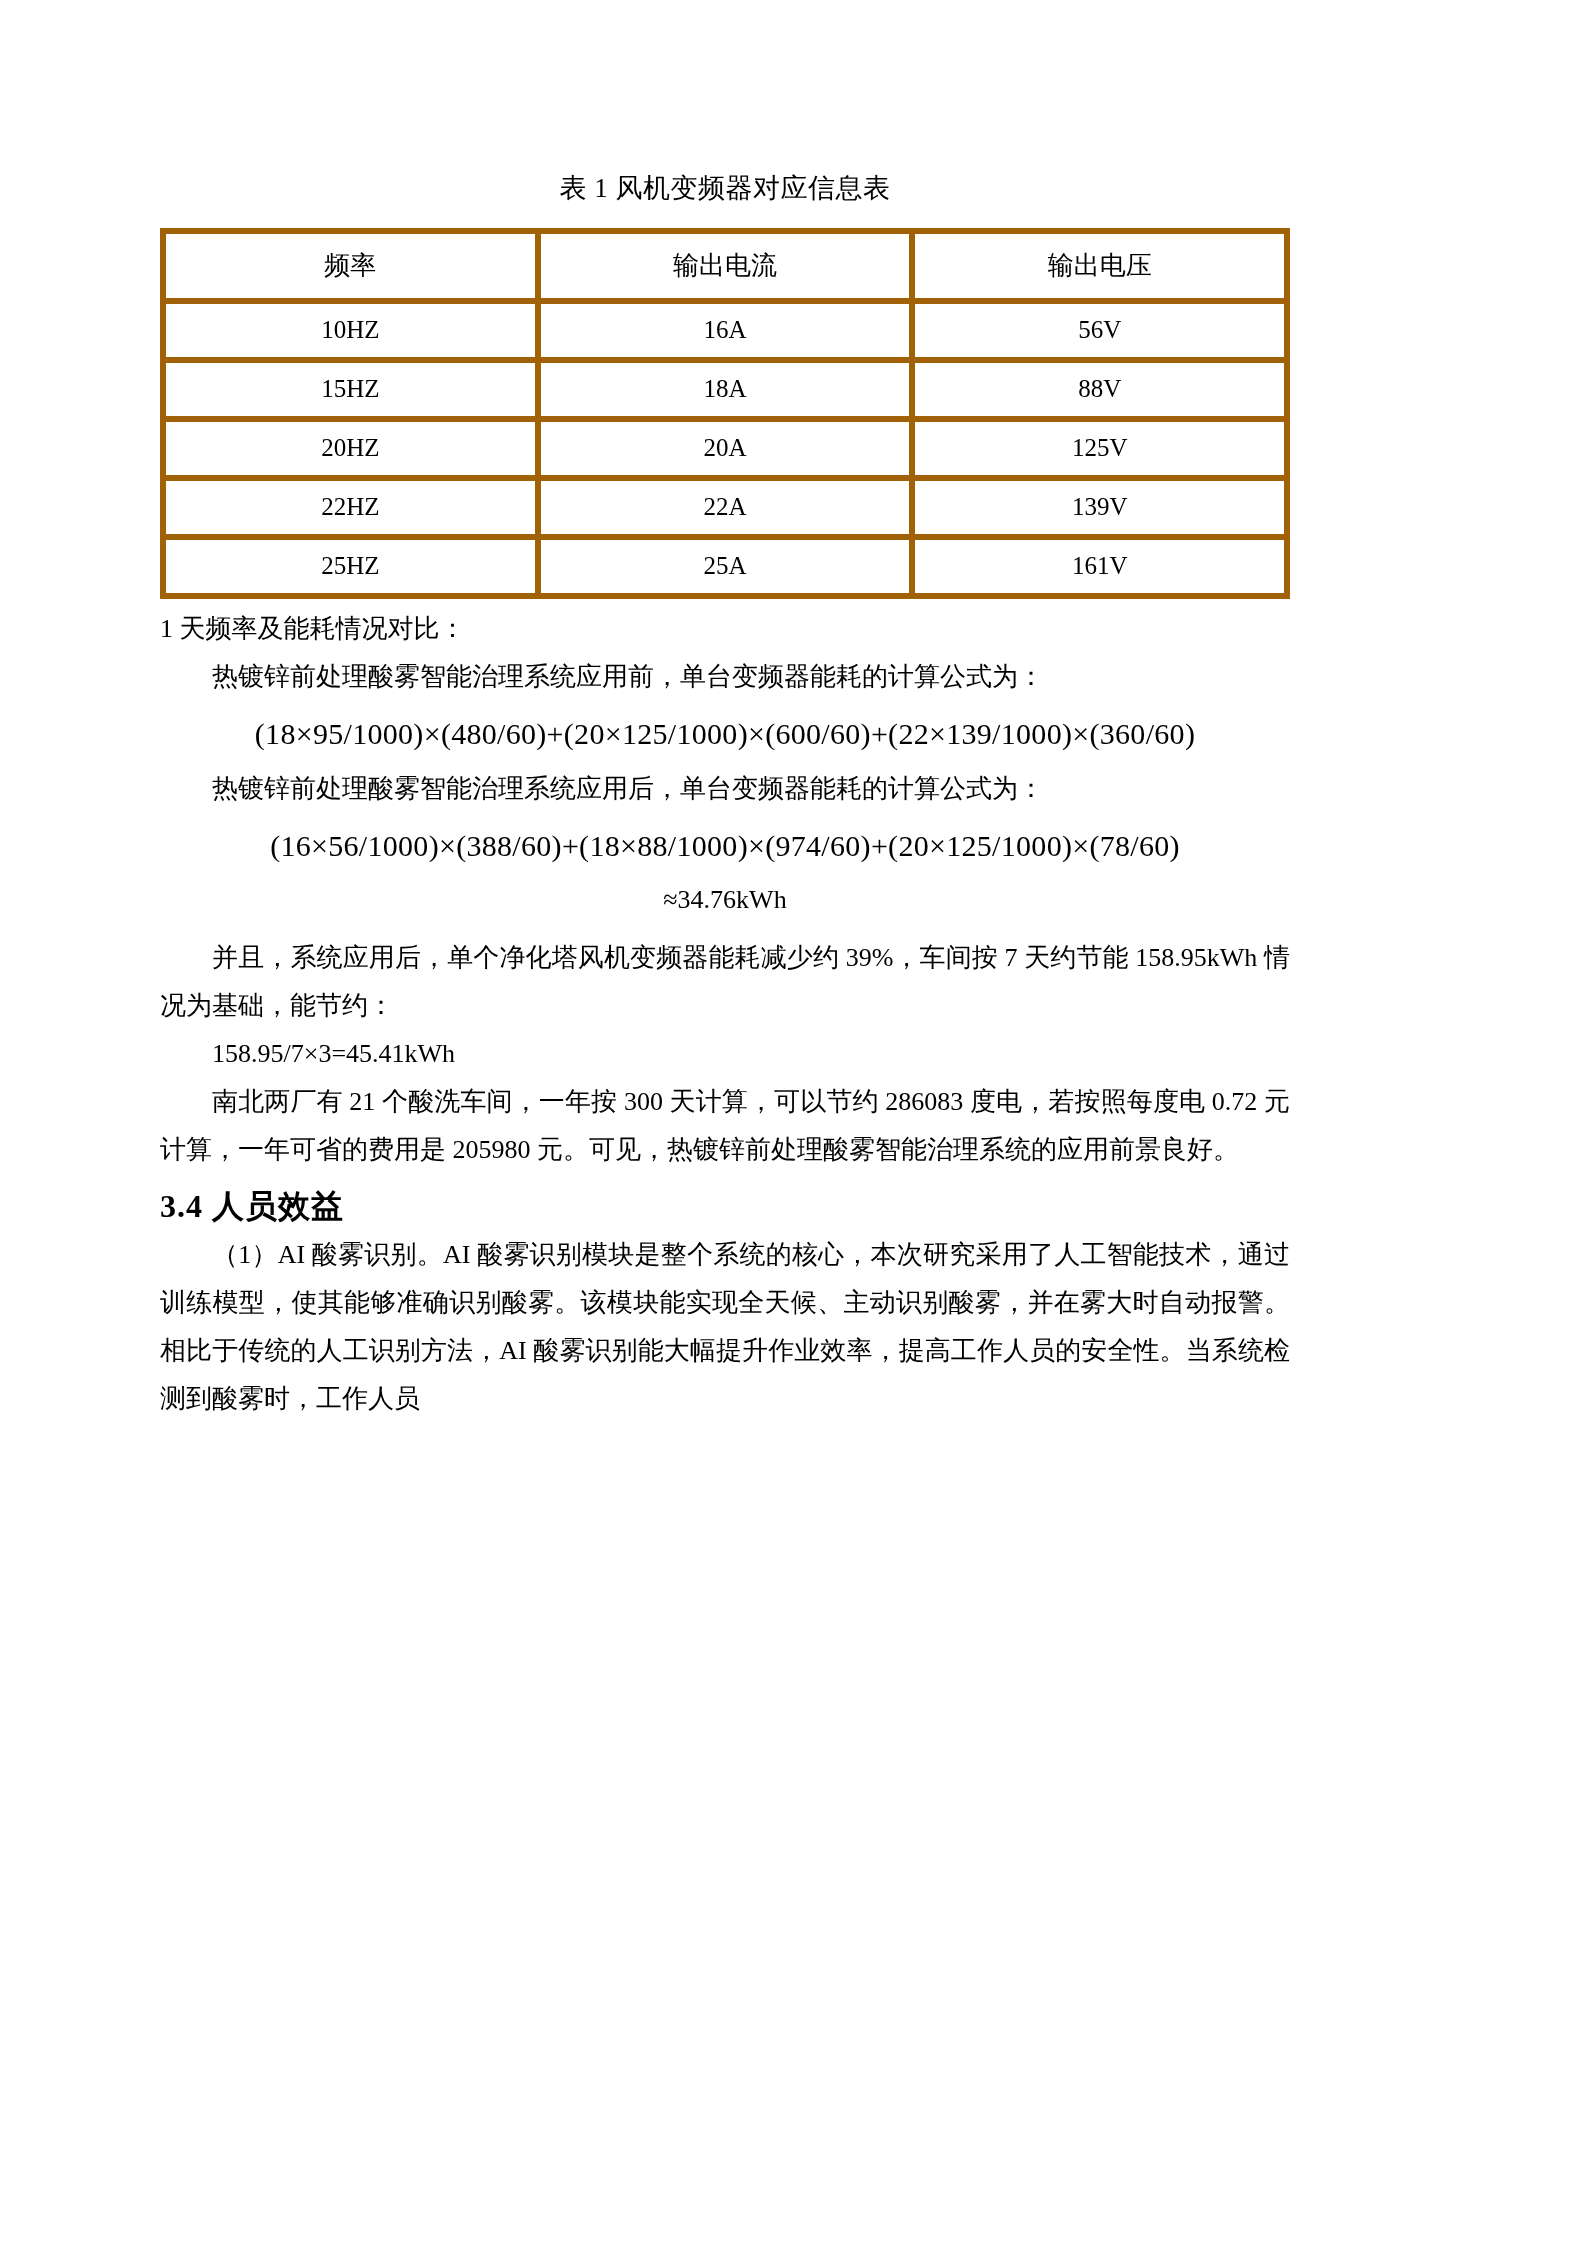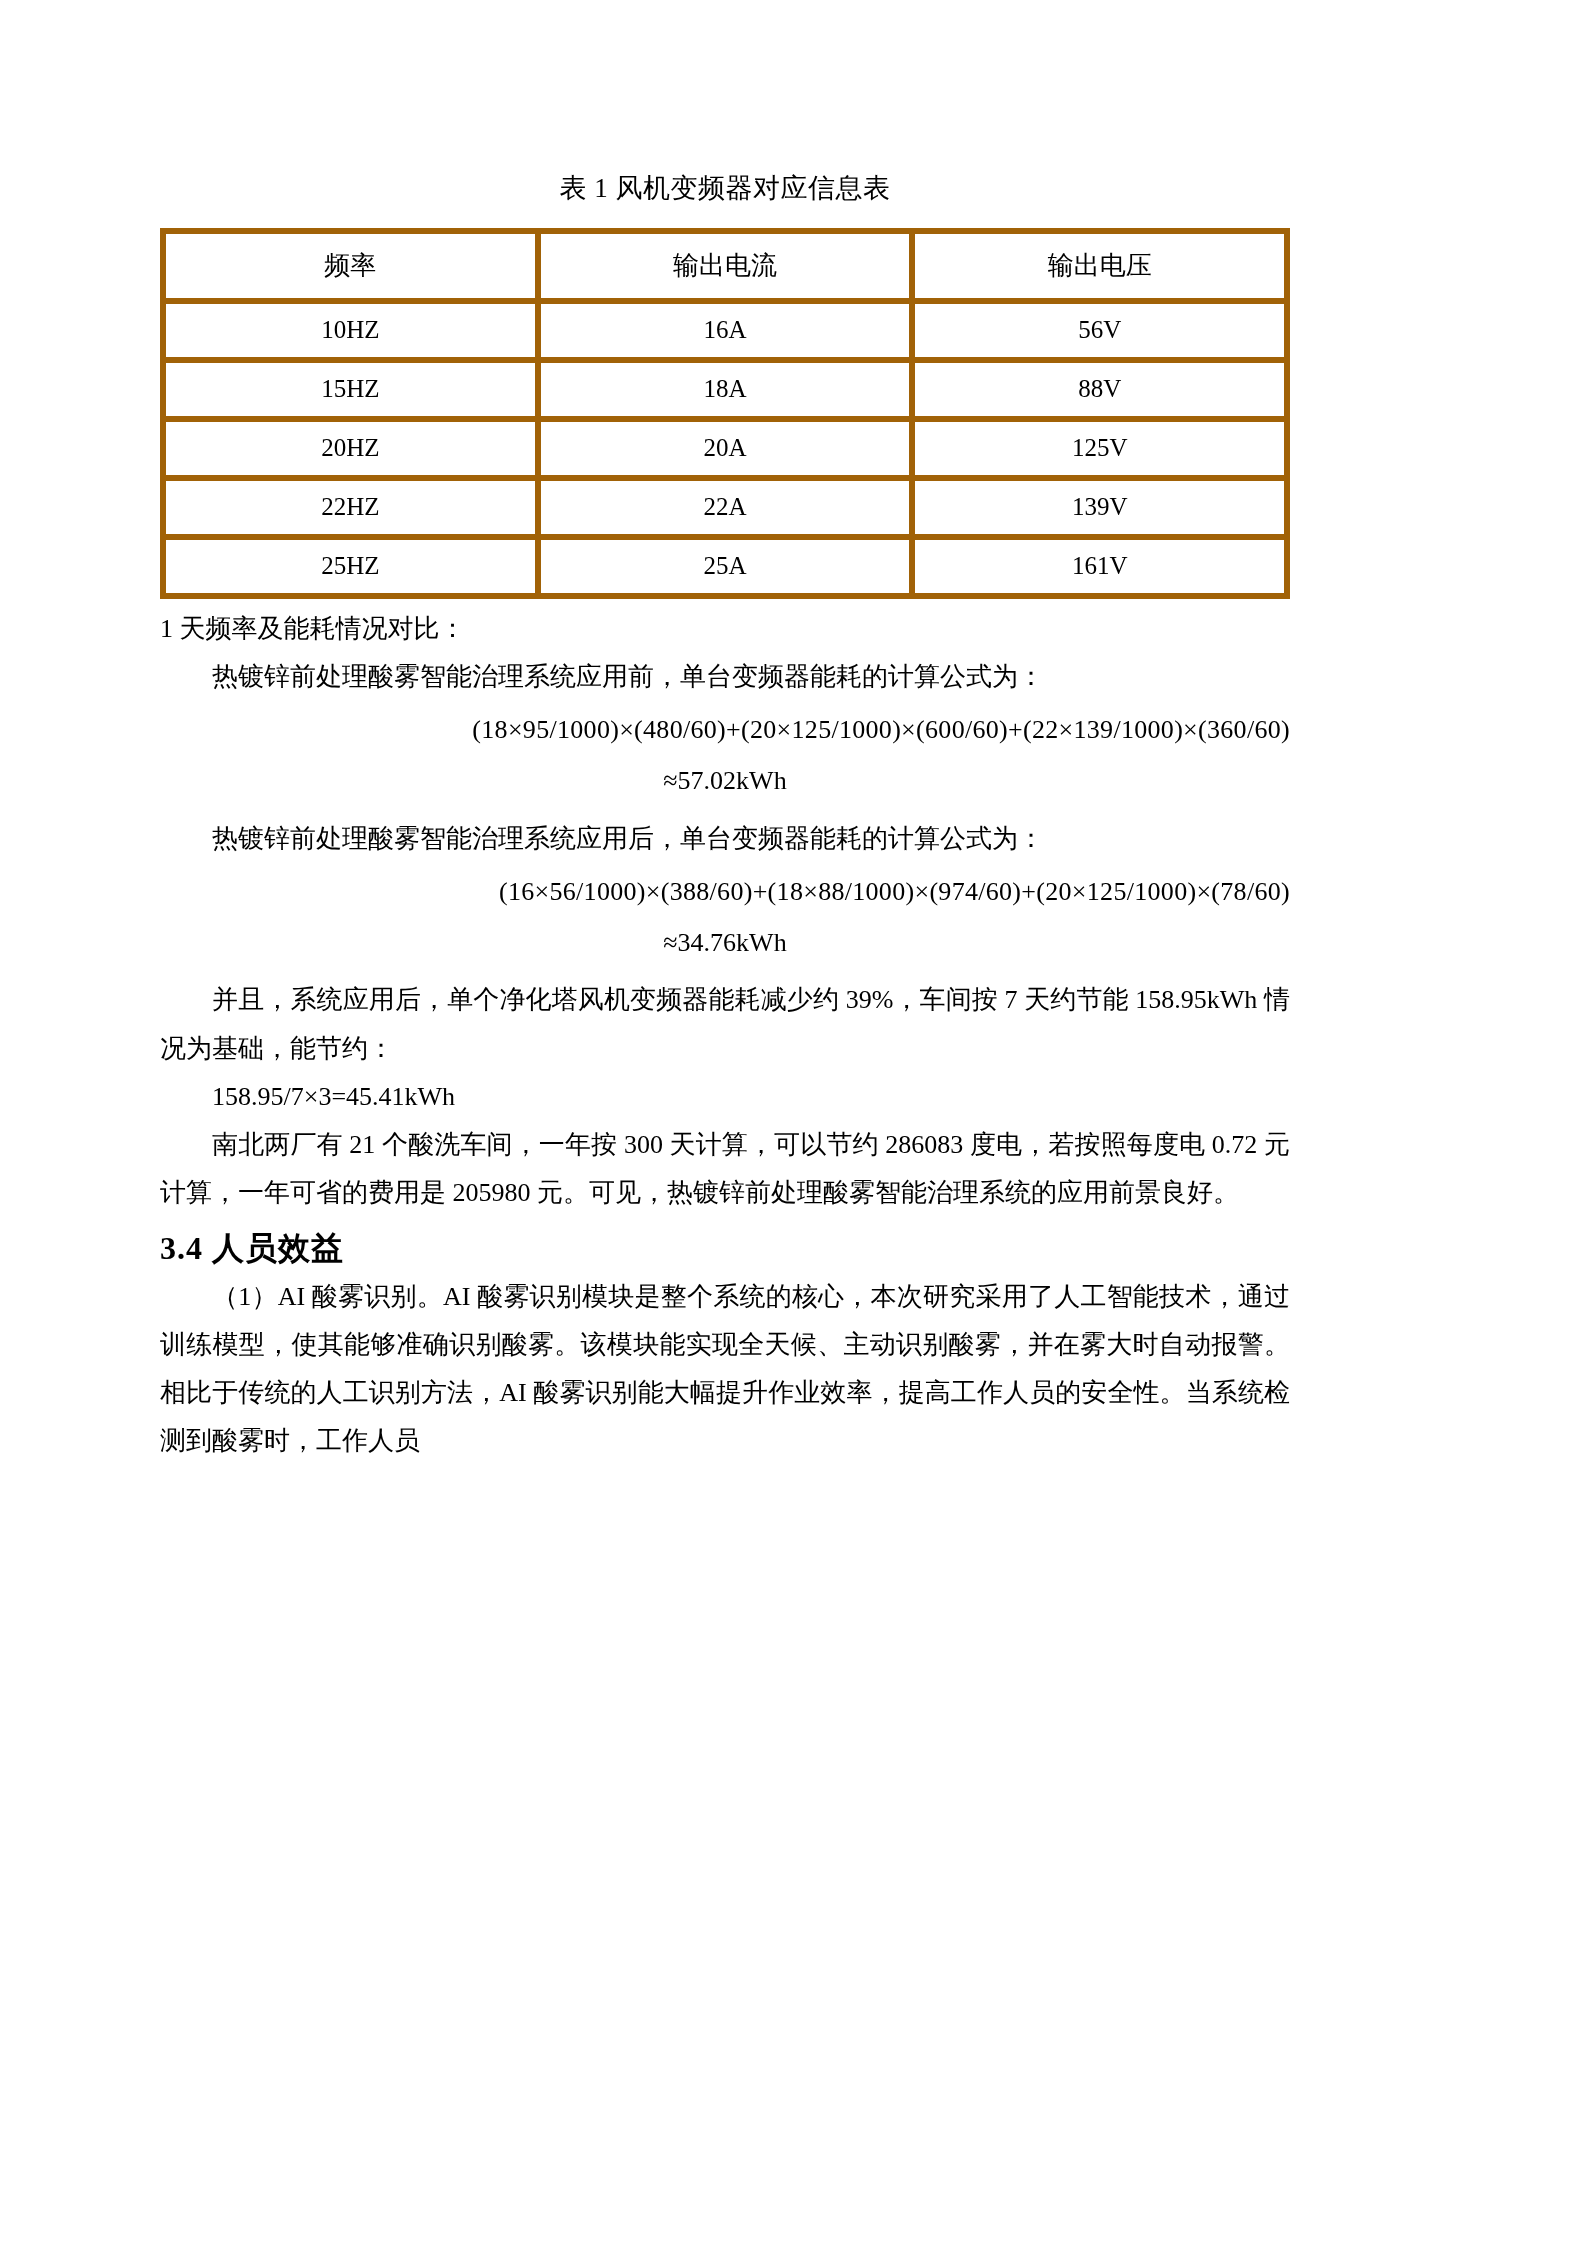--- a/index.html
+++ b/index.html
@@ -49,22 +49,22 @@
     font-size: 26px;
     line-height: 1.85;
     margin: 0;
     text-align: justify;
     text-justify: inter-ideograph;
   }
   .indent {
     text-indent: 2em;
   }
   .formula {
-    font-size: 26px;
-    text-align: right;
+    font-size: 30px;
+    text-align: center;
     margin: 6px 0 4px 0;
     line-height: 1.8;
     letter-spacing: 0.3px;
   }
   .formula-result {
     font-size: 26px;
     text-align: center;
     margin: 2px 0 10px 0;
     line-height: 1.8;
   }
@@ -122,21 +122,20 @@
         <td>161V</td>
       </tr>
     </tbody>
   </table>
 
   <p class="body-text para after-table">1 天频率及能耗情况对比：</p>
 
   <p class="body-text para indent">热镀锌前处理酸雾智能治理系统应用前，单台变频器能耗的计算公式为：</p>
 
   <div class="formula">(18×95/1000)×(480/60)+(20×125/1000)×(600/60)+(22×139/1000)×(360/60)</div>
-  <div class="formula-result">≈57.02kWh</div>
 
   <p class="body-text para indent">热镀锌前处理酸雾智能治理系统应用后，单台变频器能耗的计算公式为：</p>
 
   <div class="formula">(16×56/1000)×(388/60)+(18×88/1000)×(974/60)+(20×125/1000)×(78/60)</div>
   <div class="formula-result">≈34.76kWh</div>
 
 
   <p class="body-text para indent">并且，系统应用后，单个净化塔风机变频器能耗减少约 39%，车间按 7 天约节能 158.95kWh 情况为基础，能节约：</p>
 
   <p class="body-text para indent">158.95/7×3=45.41kWh</p>

